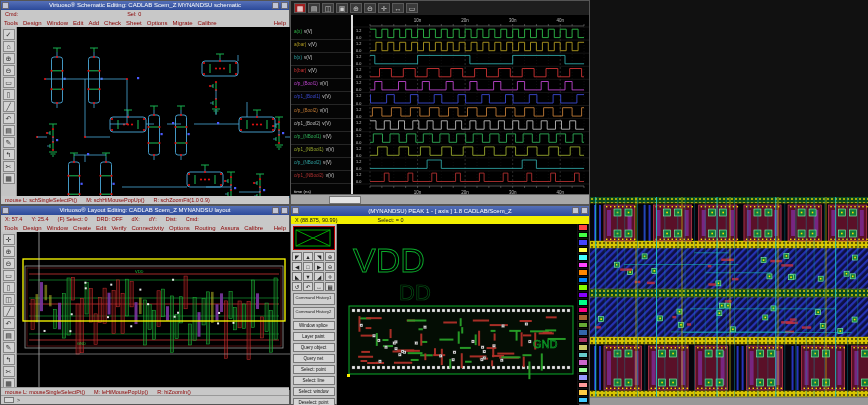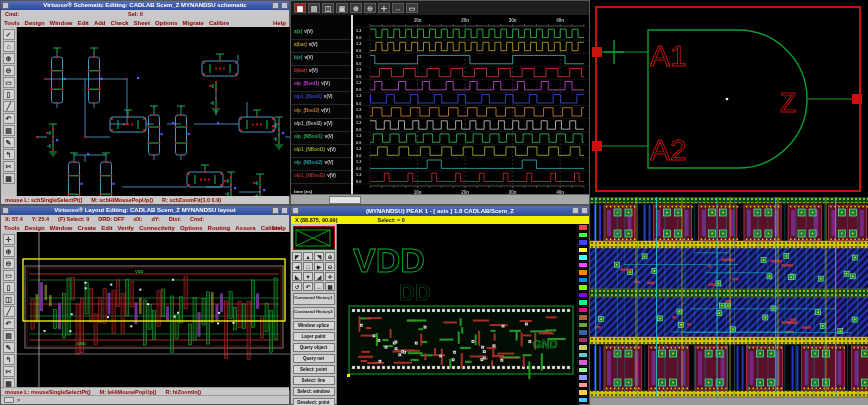--- a/index.html
+++ b/index.html
@@ -1,17 +1,17 @@
 <!DOCTYPE html>
 <html><head>
 <meta charset="utf-8">
 <style>
   html,body{margin:0;padding:0;background:#222;}
   #root{position:relative;width:868px;height:405px;background:#111;font-family:"Liberation Sans",sans-serif;overflow:hidden;}
-  .win{position:absolute;background:#c8c8c8;box-sizing:border-box;border:1px solid #555;font-weight:bold;}
+  .win{position:absolute;background:#c8c8c8;box-sizing:border-box;border:1px solid #555;}
   .titlebar{position:relative;height:9px;background:linear-gradient(#5570b8,#2c4a9a);color:#fff;font-size:6px;line-height:9px;text-align:center;overflow:hidden;white-space:nowrap;}
   .tb-ico{position:absolute;left:1px;top:1px;width:7px;height:7px;background:#c0c4d4;border:1px solid #667;box-sizing:border-box;}
   .tb-btn{position:absolute;top:1px;width:7px;height:7px;background:#c0c4d4;border:1px solid #667;box-sizing:border-box;}
   .menubar{display:flex;align-items:center;background:#c8c8c8;color:#8b0000;font-size:6px;height:9px;padding:0 3px;border-bottom:1px solid #999;position:relative;}
   .menu-item{margin-right:5px;white-space:nowrap;cursor:default;}
   .menu-help{position:absolute;right:3px;}
   .statusrow{display:flex;background:#c8c8c8;color:#8b0000;font-size:5.5px;height:8px;line-height:8px;padding:0 4px;gap:9px;white-space:nowrap;overflow:hidden;}
   .toolcol{position:absolute;width:16px;background:#c4c4c4;display:flex;flex-direction:column;align-items:center;padding-top:2px;gap:1px;box-sizing:border-box;border-right:1px solid #999;}
   .tool-btn{width:12px;height:11px;background:#d4d4d4;border:1px solid #888;font-size:7px;line-height:10px;text-align:center;color:#333;box-sizing:border-box;overflow:hidden;}
   .blackcv{position:absolute;background:#000;overflow:hidden;}
@@ -503,38 +503,20 @@
           <text x="3" y="168.00000000000003" fill="#ccc" font-size="3.8" font-family="Liberation Sans, sans-serif">0.0</text>
           <path d="M17.0 166.5L31.3 166.5L31.3 158.1L36.0 158.1L36.0 166.5L55.0 166.5L55.0 158.1L59.8 158.1L59.8 166.5L78.8 166.5L78.8 158.1L83.6 158.1L83.6 166.5L102.6 166.5L102.6 158.1L107.4 158.1L107.4 166.5L126.4 166.5L126.4 158.1L131.1 158.1L131.1 166.5L150.2 166.5L150.2 158.1L154.9 158.1L154.9 166.5L173.9 166.5L173.9 158.1L178.7 158.1L178.7 166.5L197.7 166.5L197.7 158.1L202.5 158.1L202.5 166.5L221.5 166.5L221.5 158.1L226.2 158.1L226.2 166.5L231.0 166.5" fill="none" stroke="#b03030" stroke-width="0.9"></path>
           <line x1="0" y1="169" x2="236" y2="169" stroke="#262626" stroke-width="0.5"></line>
         </svg>
     </div>
     <div id="wave-scroll">
         <div id="wave-thumb"></div>
       </div>
   </section>
 
-  <section class="blackcv dots-sym" id="symbol-win" style="left:590px;top:0;width:278px;height:197px;border:none;">
-    <svg width="278" height="197" viewBox="0 0 278 197">
-      <rect x="6" y="7" width="264" height="184" fill="none" stroke="#cc1111" stroke-width="2"></rect>
-      <path d="M58 30 L58 168 L148 168 A 69 69 0 0 0 148 30 Z" fill="none" stroke="#0aa030" stroke-width="1.4"></path>
-      <line x1="10" y1="52" x2="58" y2="52" stroke="#0aa030" stroke-width="1.2"></line>
-      <line x1="10" y1="146" x2="58" y2="146" stroke="#0aa030" stroke-width="1.2"></line>
-      <line x1="217" y1="99" x2="266" y2="99" stroke="#0aa030" stroke-width="1.2"></line>
-      <rect x="2" y="47" width="10" height="10" fill="#cc1111"></rect>
-      <rect x="2" y="141" width="10" height="10" fill="#cc1111"></rect>
-      <rect x="262" y="94" width="10" height="10" fill="#cc1111"></rect>
-      <line x1="24" y1="40" x2="24" y2="64" stroke="#0aa030" stroke-width="1.4"></line>
-      <line x1="14" y1="52" x2="34" y2="52" stroke="#0aa030" stroke-width="1.4"></line>
-      <circle cx="137" cy="99" r="1.3" fill="#fff"></circle>
-      <text x="60" y="66" fill="none" stroke="#cc1111" stroke-width="0.9" font-size="30" font-family="Liberation Sans, sans-serif">A1</text>
-      <text x="60" y="160" fill="none" stroke="#cc1111" stroke-width="0.9" font-size="30" font-family="Liberation Sans, sans-serif">A2</text>
-      <text x="190" y="112" fill="none" stroke="#cc1111" stroke-width="0.9" font-size="27" font-family="Liberation Sans, sans-serif">Z</text>
-    </svg>
-  </section>
 
   <section class="win" id="layout-win" style="left:0;top:205px;width:290px;height:200px;">
     <div class="titlebar">
       <span class="tb-ico"></span>
       <span>Virtuoso® Layout Editing: CADLAB Scem_Z MYNANDSU layout</span>
       <span class="tb-btn" style="right:10px;"></span>
       <span class="tb-btn" style="right:1px;"></span>
     </div>
     <div class="statusrow">
       <span>X: 57.4</span>

